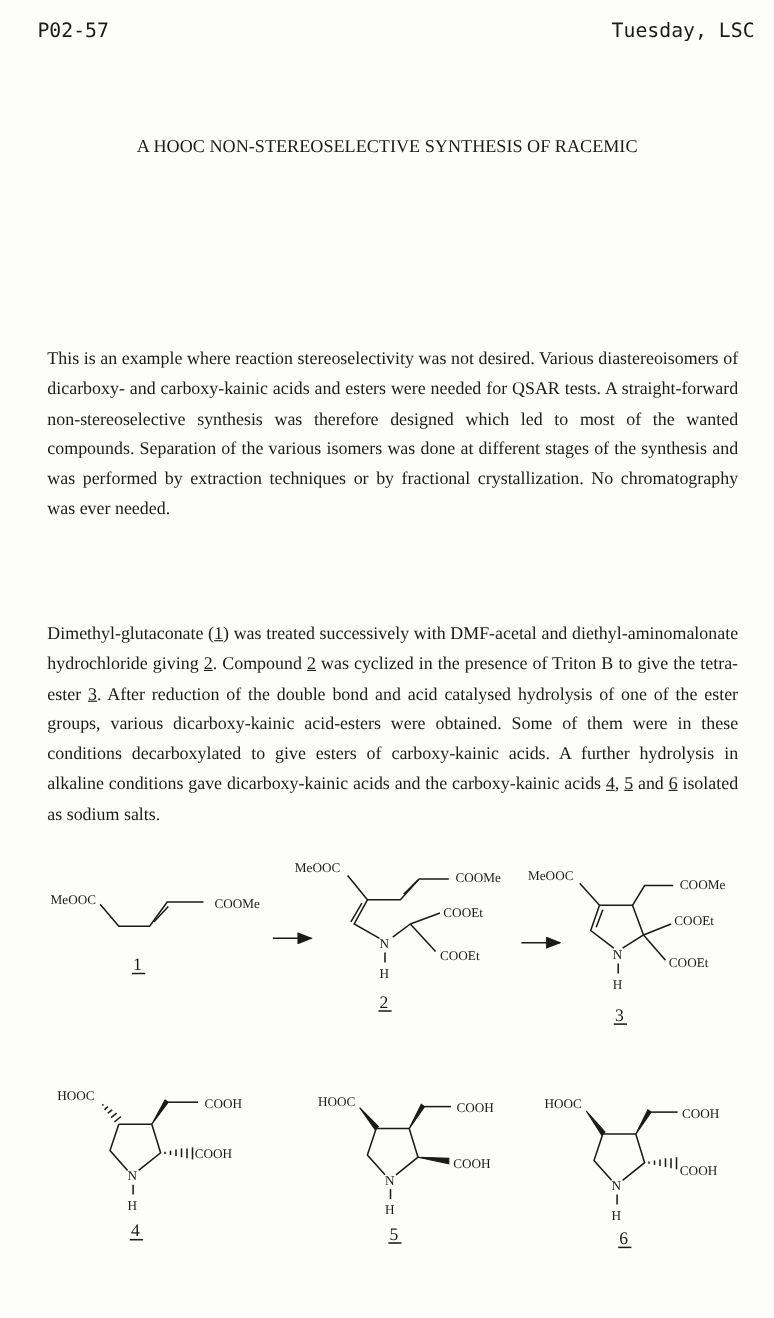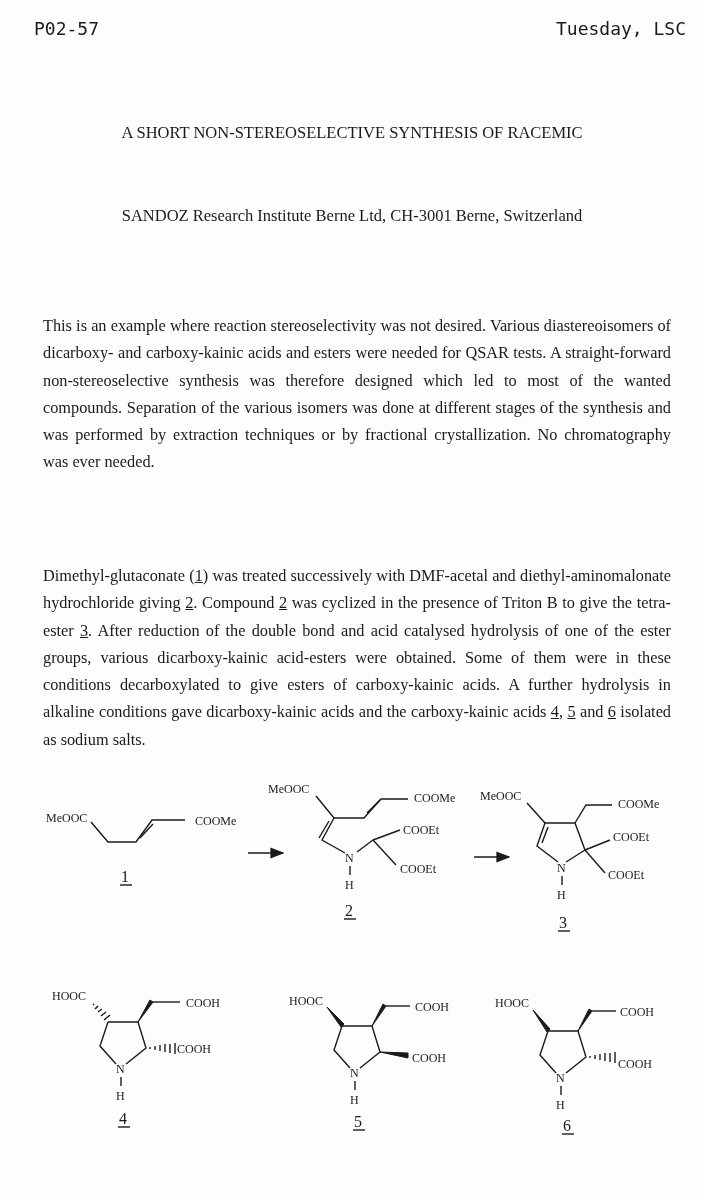--- a/index.html
+++ b/index.html
@@ -32,25 +32,24 @@
   svg .lbl { font-size: 16px; }
   svg line, svg polyline, svg path.bond { stroke: #1a1a1a; stroke-width: 1.4; fill: none; }
 </style>
 </head>
 <body>
 
 <div class="mono" id="code">P02-57</div>
 <div class="mono" id="session">Tuesday, LSC</div>
 
 <div class="title">
-  <div>A SHORT NON-STEREOSELECTIVE SYNTHESIS OF RACEMIC</div>
+  <div>A HOOC NON-STEREOSELECTIVE SYNTHESIS OF RACEMIC</div>
 </div>
 
 <div class="authors">
-  <div>SANDOZ Research Institute Berne Ltd, CH-3001 Berne, Switzerland</div>
 </div>
 
 <div class="para" id="p1">This is an example where reaction stereoselectivity was not desired. Various diastereoisomers of dicarboxy- and carboxy-kainic acids and esters were needed for QSAR tests. A straight-forward non-stereoselective synthesis was therefore designed which led to most of the wanted compounds. Separation of the various isomers was done at different stages of the synthesis and was performed by extraction techniques or by fractional crystallization. No chromatography was ever needed.</div>
 
 <div class="para" id="p2"><span>Dimethyl-glutaconate (</span><span class="u">1</span><span>) was treated successively with DMF-acetal and diethyl-aminomalonate hydrochloride giving </span><span class="u">2</span><span>. Compound </span><span class="u">2</span><span> was cyclized in the presence of Triton B to give the tetra-ester </span><span class="u">3</span><span>. After reduction of the double bond and acid catalysed hydrolysis of one of the ester groups, various dicarboxy-kainic acid-esters were obtained. Some of them were in these conditions decarboxylated to give esters of carboxy-kainic acids. A further hydrolysis in alkaline conditions gave dicarboxy-kainic acids and the carboxy-kainic acids </span><span class="u">4</span><span>, </span><span class="u">5</span><span> and </span><span class="u">6</span><span> isolated as sodium salts.</span></div>
 
 <svg id="scheme" width="704" height="390" viewBox="0 760 704 390">
   <defs>
     <marker id="ah" markerWidth="10" markerHeight="8" refX="9" refY="4" orient="auto">
       <path d="M0,0 L10,4 L0,8 z" fill="#1a1a1a"></path>

